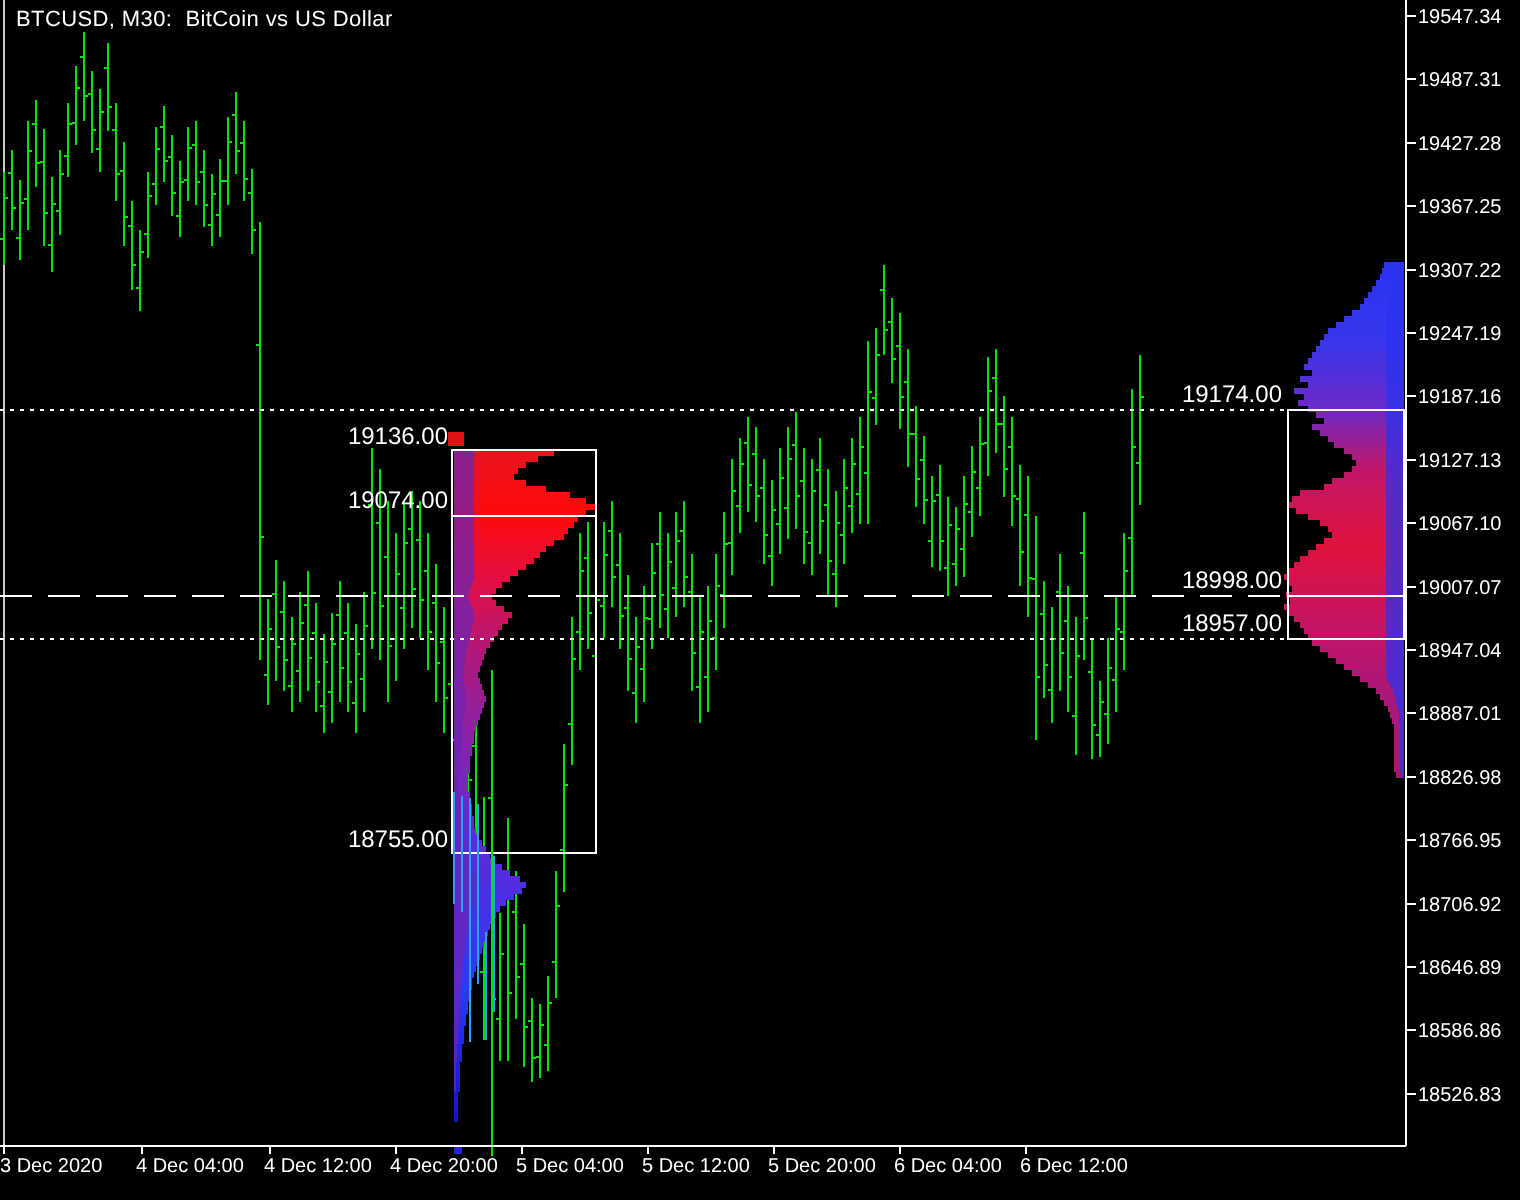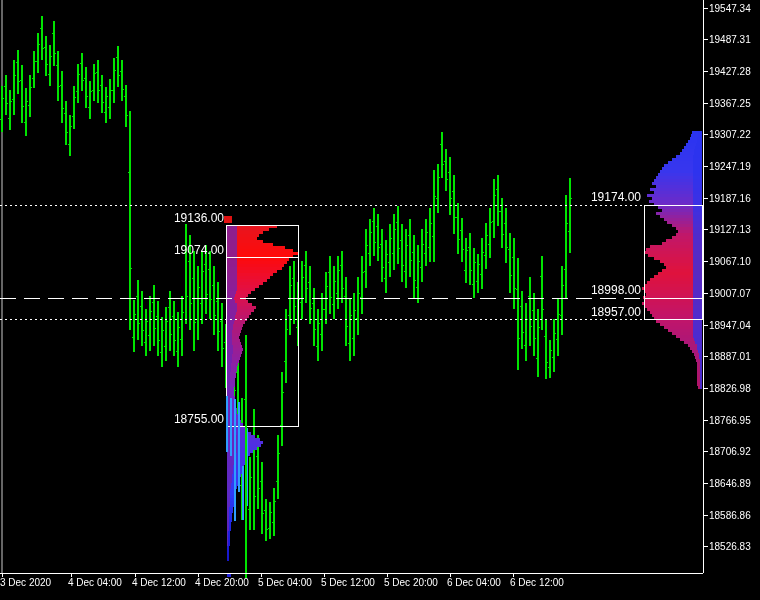--- a/index.html
+++ b/index.html
@@ -921,13 +921,14 @@
         <line x1="324" y1="573" x2="324" y2="577" stroke="#ffffff" stroke-width="1" shape-rendering="crispEdges"></line>
         <text x="321" y="586" fill="#ffffff" font-size="10">5 Dec 12:00</text>
         <line x1="387" y1="573" x2="387" y2="577" stroke="#ffffff" stroke-width="1" shape-rendering="crispEdges"></line>
         <text x="384" y="586" fill="#ffffff" font-size="10">5 Dec 20:00</text>
         <line x1="450" y1="573" x2="450" y2="577" stroke="#ffffff" stroke-width="1" shape-rendering="crispEdges"></line>
         <text x="447" y="586" fill="#ffffff" font-size="10">6 Dec 04:00</text>
         <line x1="513" y1="573" x2="513" y2="577" stroke="#ffffff" stroke-width="1" shape-rendering="crispEdges"></line>
         <text x="510" y="586" fill="#ffffff" font-size="10">6 Dec 12:00</text>
       </g>
   </svg>
+  <div id="title">BTCUSD, M30:  BitCoin vs US Dollar</div>
 </div>
 
 </body></html>

